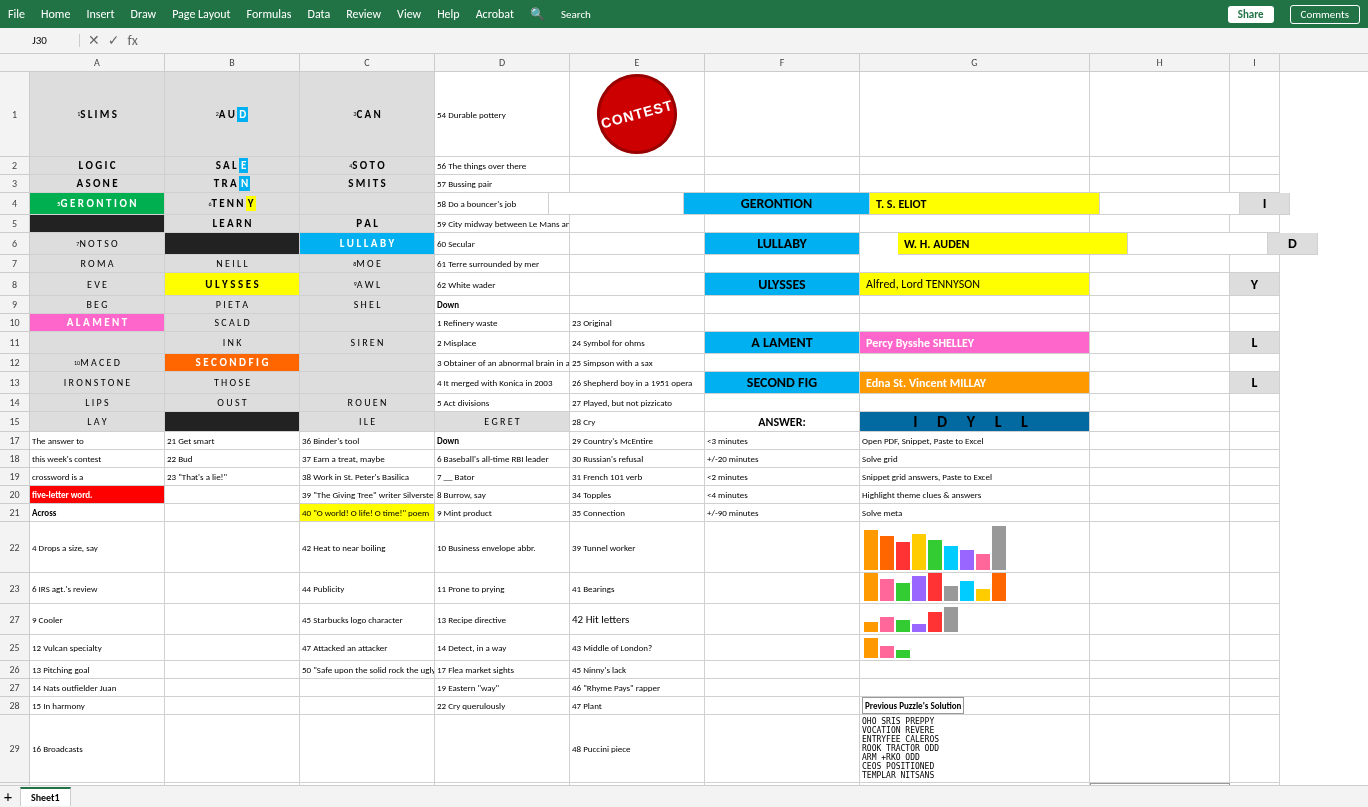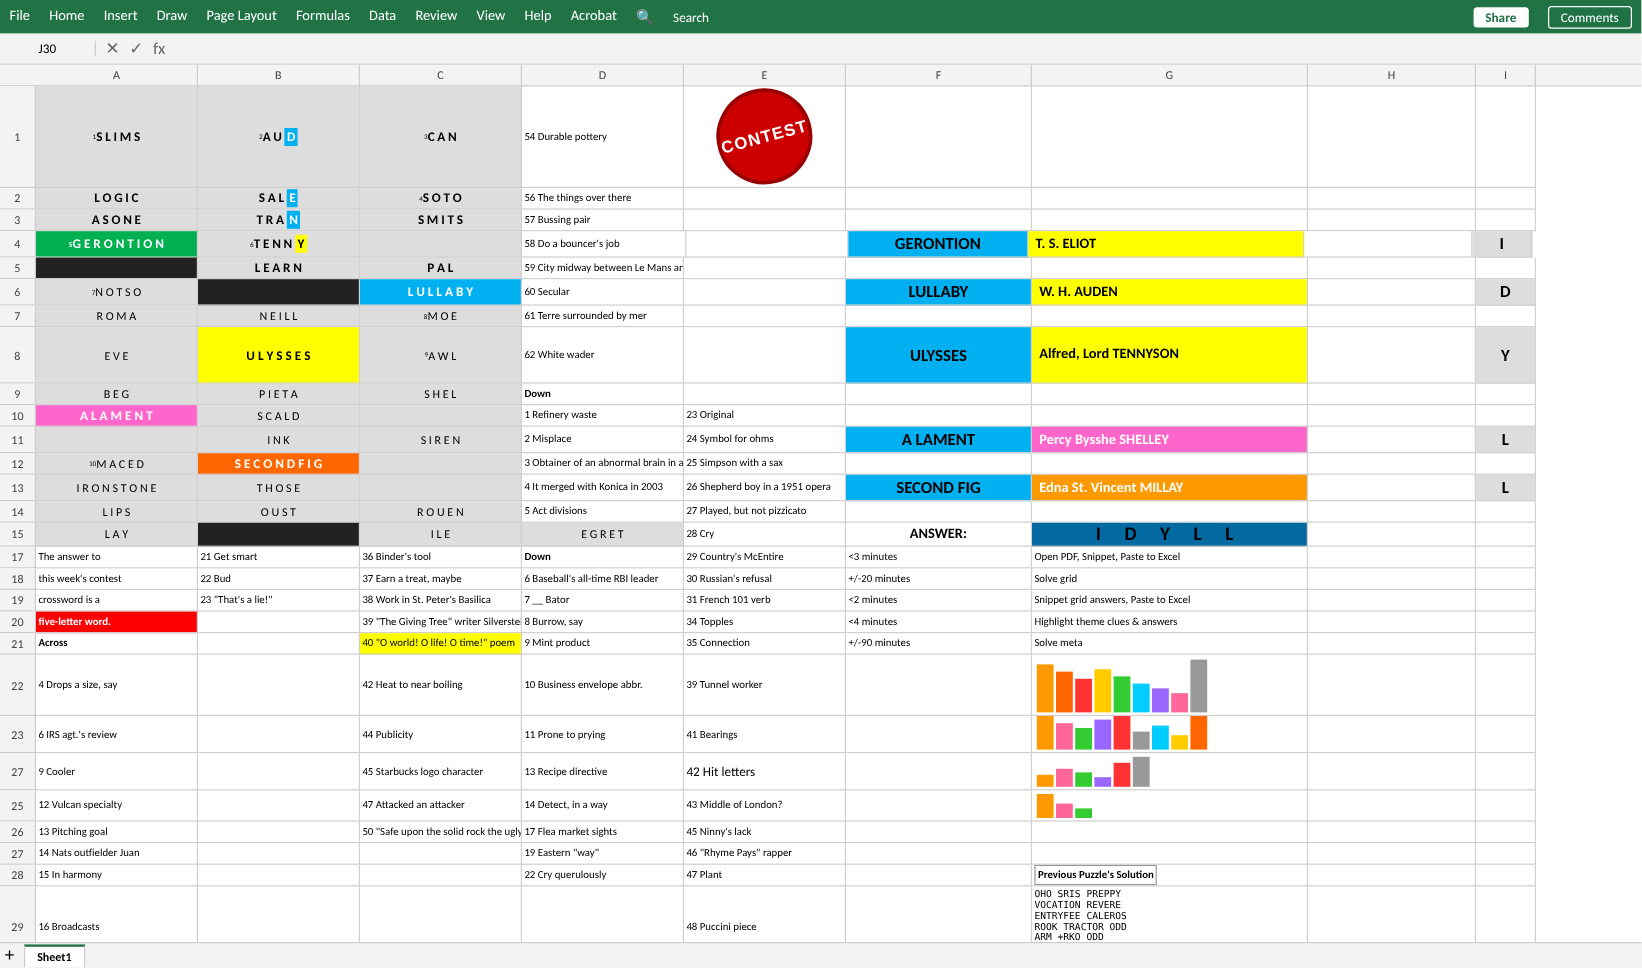--- a/index.html
+++ b/index.html
@@ -209,23 +209,23 @@
   <div class="row-num">4</div>
   <div class="cell center green-cell" style="width:135px;">
     <span style="font-size:6px;vertical-align:super;color:white;">5</span>
     G&nbsp;E&nbsp;R&nbsp;O&nbsp;N&nbsp;T&nbsp;I&nbsp;O&nbsp;N
   </div>
   <div class="cell center" style="width:135px; background:#ddd;">
     <span style="font-size:6px;vertical-align:super;">6</span>
     <span class="cell-letter">T</span>&nbsp;<span class="cell-letter">E</span>&nbsp;<span class="cell-letter">N</span>&nbsp;<span class="cell-letter">N</span>&nbsp;<span class="cell-letter" style="background:#ffff00;padding:1px 2px;">Y</span>
   </div>
   <div class="cell" style="width:135px; background:#ddd;"></div>
-  <div class="cell" style="width:137px; font-size:9px;">58 Do a bouncer's job</div>
-  <div class="cell" style="width:135px;"></div>
-  <div class="cell answer-teal" style="width:150px; font-size:14px; font-weight:bold; justify-content:center; display:flex; align-items:center;">GERONTION</div>
+  <div class="cell" style="width:114px; font-size:9px;">58 Do a bouncer's job</div>
+  <div class="cell" style="width:135px;"></div>
+  <div class="cell answer-teal" style="width:186px; font-size:14px; font-weight:bold; justify-content:center; display:flex; align-items:center;">GERONTION</div>
   <div class="cell answer-yellow" style="width:230px; font-size:12px; font-weight:bold; display:flex; align-items:center; padding:0 6px;">T. S. ELIOT</div>
   <div class="cell" style="width:140px; background:#fff;"></div>
   <div class="cell center bold" style="width:50px; background:#ddd; font-size:14px;">I</div>
 </div>
 
 <div class="grid-row">
   <div class="row-num">5</div>
   <div class="cell black" style="width:135px;"></div>
   <div class="cell center" style="width:135px; background:#ddd;">
     <span class="cell-letter">L</span>&nbsp;<span class="cell-letter">E</span>&nbsp;<span class="cell-letter">A</span>&nbsp;<span class="cell-letter">R</span>&nbsp;<span class="cell-letter">N</span>
@@ -247,21 +247,21 @@
     <span style="font-size:6px;vertical-align:super;">7</span>
     N&nbsp;O&nbsp;T&nbsp;S&nbsp;O
   </div>
   <div class="cell black" style="width:135px;"></div>
   <div class="cell center cyan-cell" style="width:135px;">
     L&nbsp;U&nbsp;L&nbsp;L&nbsp;A&nbsp;B&nbsp;Y
   </div>
   <div class="cell" style="width:135px; font-size:9px;">60 Secular</div>
   <div class="cell" style="width:135px;"></div>
   <div class="cell answer-teal" style="width:155px; font-size:14px; font-weight:bold; display:flex; align-items:center; justify-content:center;">LULLABY</div>
-  <div class="cell answer-yellow" style="width:230px; font-size:12px; font-weight:bold; display:flex; align-items:center; padding:0 6px;">W. H. AUDEN</div>
+  <div class="cell answer-yellow" style="width:230px; font-size:12px; font-weight:bold; display:flex; align-items:center; padding:0 6px;margin-left:38px;">W. H. AUDEN</div>
   <div class="cell" style="width:140px;"></div>
   <div class="cell center bold" style="width:50px; background:#ddd; font-size:14px;">D</div>
 </div>
 
 <div class="grid-row">
   <div class="row-num">7</div>
   <div class="cell center" style="width:135px; background:#ddd;">
     R&nbsp;O&nbsp;M&nbsp;A
   </div>
   <div class="cell center" style="width:135px; background:#ddd;">
@@ -287,21 +287,21 @@
   <div class="cell center yellow-cell" style="width:135px;">
     U&nbsp;L&nbsp;Y&nbsp;S&nbsp;S&nbsp;E&nbsp;S
   </div>
   <div class="cell center" style="width:135px; background:#ddd;">
     <span style="font-size:6px;vertical-align:super;">9</span>
     A&nbsp;W&nbsp;L
   </div>
   <div class="cell" style="width:135px; font-size:9px;">62 White wader</div>
   <div class="cell" style="width:135px;"></div>
   <div class="cell answer-teal" style="width:155px; font-size:14px; font-weight:bold; display:flex; align-items:center; justify-content:center;">ULYSSES</div>
-  <div class="cell" style="width:230px; background:#ffff00; font-size:12px; font-weight:bold; display:flex; align-items:center; padding:16px 6px;">Alfred, Lord TENNYSON</div>
+  <div class="cell" style="width:230px; background:#ffff00; font-size:12px; font-weight:normal; display:flex; align-items:center; padding:4px 6px;">Alfred, Lord TENNYSON</div>
   <div class="cell" style="width:140px;"></div>
   <div class="cell center bold" style="width:50px; background:#ddd; font-size:14px;">Y</div>
 </div>
 
 <div class="grid-row">
   <div class="row-num">9</div>
   <div class="cell center" style="width:135px; background:#ddd;">
     B&nbsp;E&nbsp;G
   </div>
   <div class="cell center" style="width:135px; background:#ddd;">

